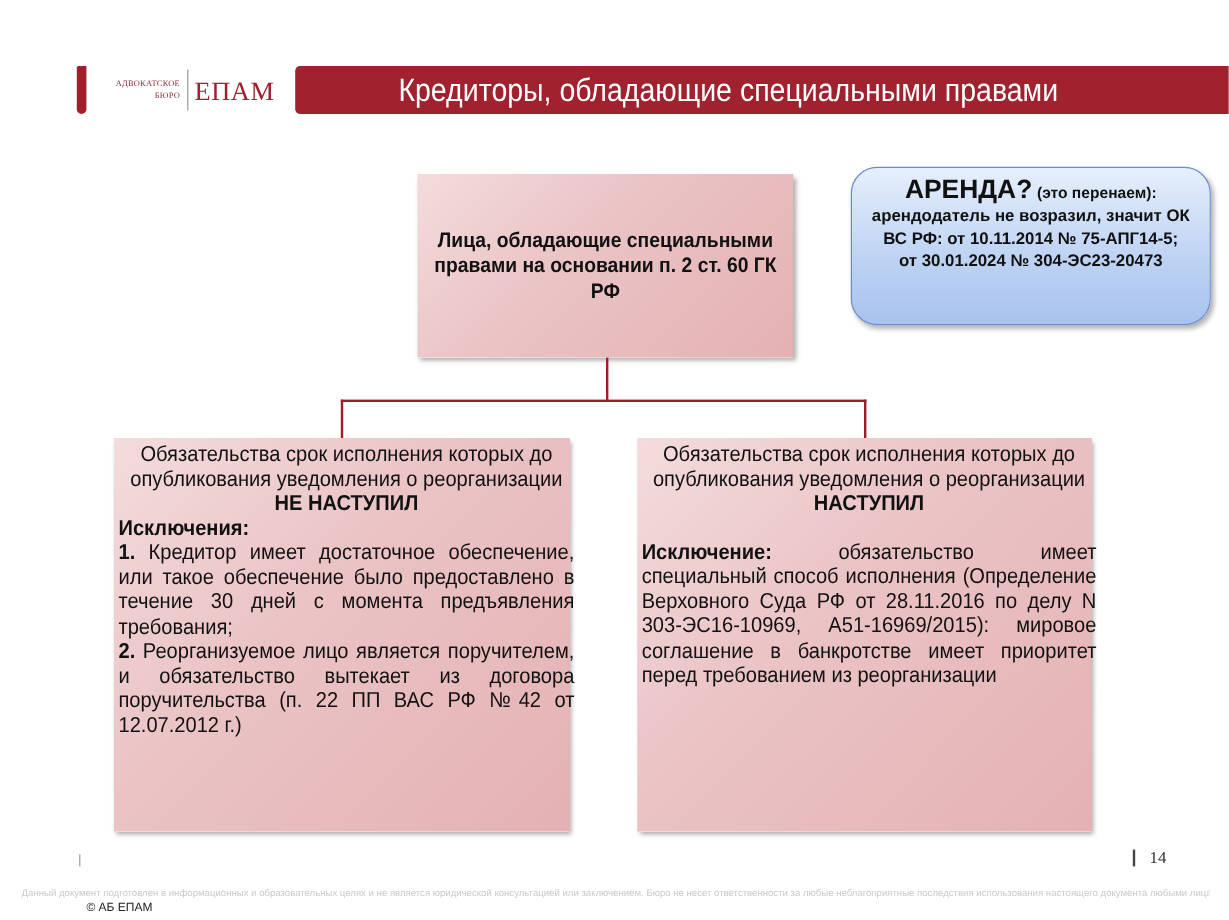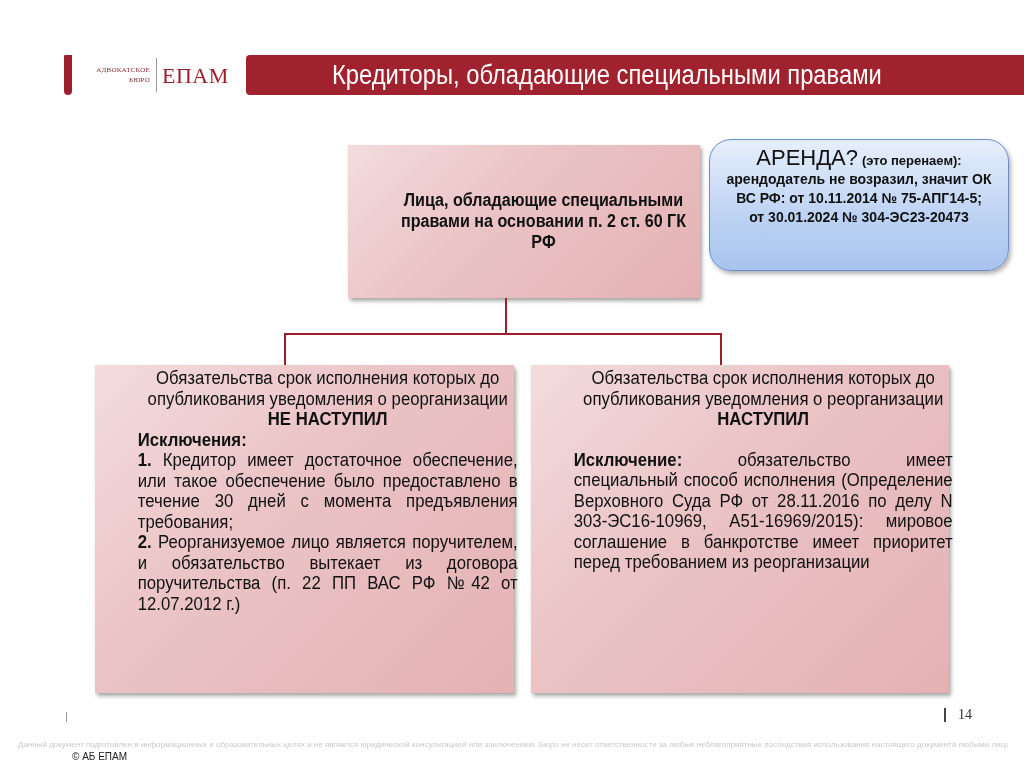--- a/index.html
+++ b/index.html
@@ -4,34 +4,34 @@
 <style>
   html, body { margin:0; padding:0; }
   body { width:1024px; height:767px; background:#ffffff; position:relative; overflow:hidden; font-family:"Liberation Sans", sans-serif; }
   .logo { position:absolute; left:64px; top:55px; height:40px; }
   .logo-mark { position:absolute; left:0; top:0; width:8px; height:40px; background:#a01f2d; border-radius:2px 0 6px 6px; }
   .logo-small { position:absolute; left:26px; top:10px; font-family:"Liberation Serif", serif; font-size:7px; color:#8a2a33; text-align:right; width:60px; line-height:10px; letter-spacing:0.2px; }
   .logo-sep { position:absolute; left:92px; top:3px; width:1px; height:34px; background:#999; }
   .logo-name { position:absolute; left:98px; top:8px; font-family:"Liberation Serif", serif; font-size:22px; color:#a01f2d; letter-spacing:0.5px; }
   .title-bar { position:absolute; left:246px; top:55px; width:778px; height:40px; background:#a0222e; border-radius:4px 0 0 4px; }
   .title-text { position:absolute; left:86px; top:5px; font-size:27px; color:#ffffff; transform:scaleX(0.88); transform-origin:left; white-space:nowrap; }
-  .box { position:absolute; background:linear-gradient(135deg, #f3dcdd 0%, #ebc4c6 40%, #e4b1b3 100%); box-shadow:2px 3px 4px rgba(0,0,0,0.35); color:#111;padding-left:39px; }
+  .box { position:absolute; background:linear-gradient(135deg, #f3dcdd 0%, #ebc4c6 40%, #e4b1b3 100%); box-shadow:2px 3px 4px rgba(0,0,0,0.35); color:#111; }
   .top-box { left:348px; top:145px; width:313px; height:153px; display:flex; align-items:center; justify-content:center; text-align:center; font-weight:bold; font-size:17.5px; line-height:21px; }
   .top-box span { transform:scaleX(0.92); display:block; }
   .line { position:absolute; background:#9b1e2a; }
   .left-box { left:95px; top:365px; width:380px; height:328px; }
   .right-box { left:531px; top:365px; width:379px; height:328px; }
   .box-inner { padding:3px 4px 0 4px; font-size:18px; line-height:20.5px; }
   .center { text-align:center; }
   .bold { font-weight:bold; }
   .just { text-align:justify; text-align-last:left; }
   .narrow { transform:scaleX(0.93); transform-origin:left top; width:107.5%; }
   .callout { position:absolute; left:709px; top:139px; width:298px; height:130px; background:linear-gradient(180deg,#e6effc 0%,#bcd2f3 60%,#a9c3ee 100%); border:1.5px solid #6a8ccc; border-radius:22px; box-shadow:2px 3px 4px rgba(0,0,0,0.3); text-align:center; font-size:14px; line-height:19px; font-weight:bold; color:#111; }
   .callout-tail { position:absolute; left:730px; top:266px; width:0; height:0; }
-  .callout .big { font-size:22px; font-weight:normal; }
+  .callout .big { font-size:22px; font-weight:bold; }
   .callout .small { font-size:13px; font-weight:bold;text-align:right; }
   .footer-copy { position:absolute; left:72px; top:751px; font-size:10px; color:#222; }
   .footer-tick { position:absolute; left:66px; top:712px; width:1px; height:10px; background:#999; }
   .page-num { position:absolute; left:944px; top:706px; font-size:14px; color:#333; }
   .page-sep { position:absolute; left:944px; top:708px; width:1.5px; height:14px; background:#444; }
   .page-num span { margin-left:14px;font-family:Liberation Serif, serif; }
   .disclaimer { position:absolute; left:18px; top:740px; width:990px; font-size:8px; color:#c9c9c9; white-space:nowrap; overflow:hidden; }
 </style>
 </head>
 <body>

